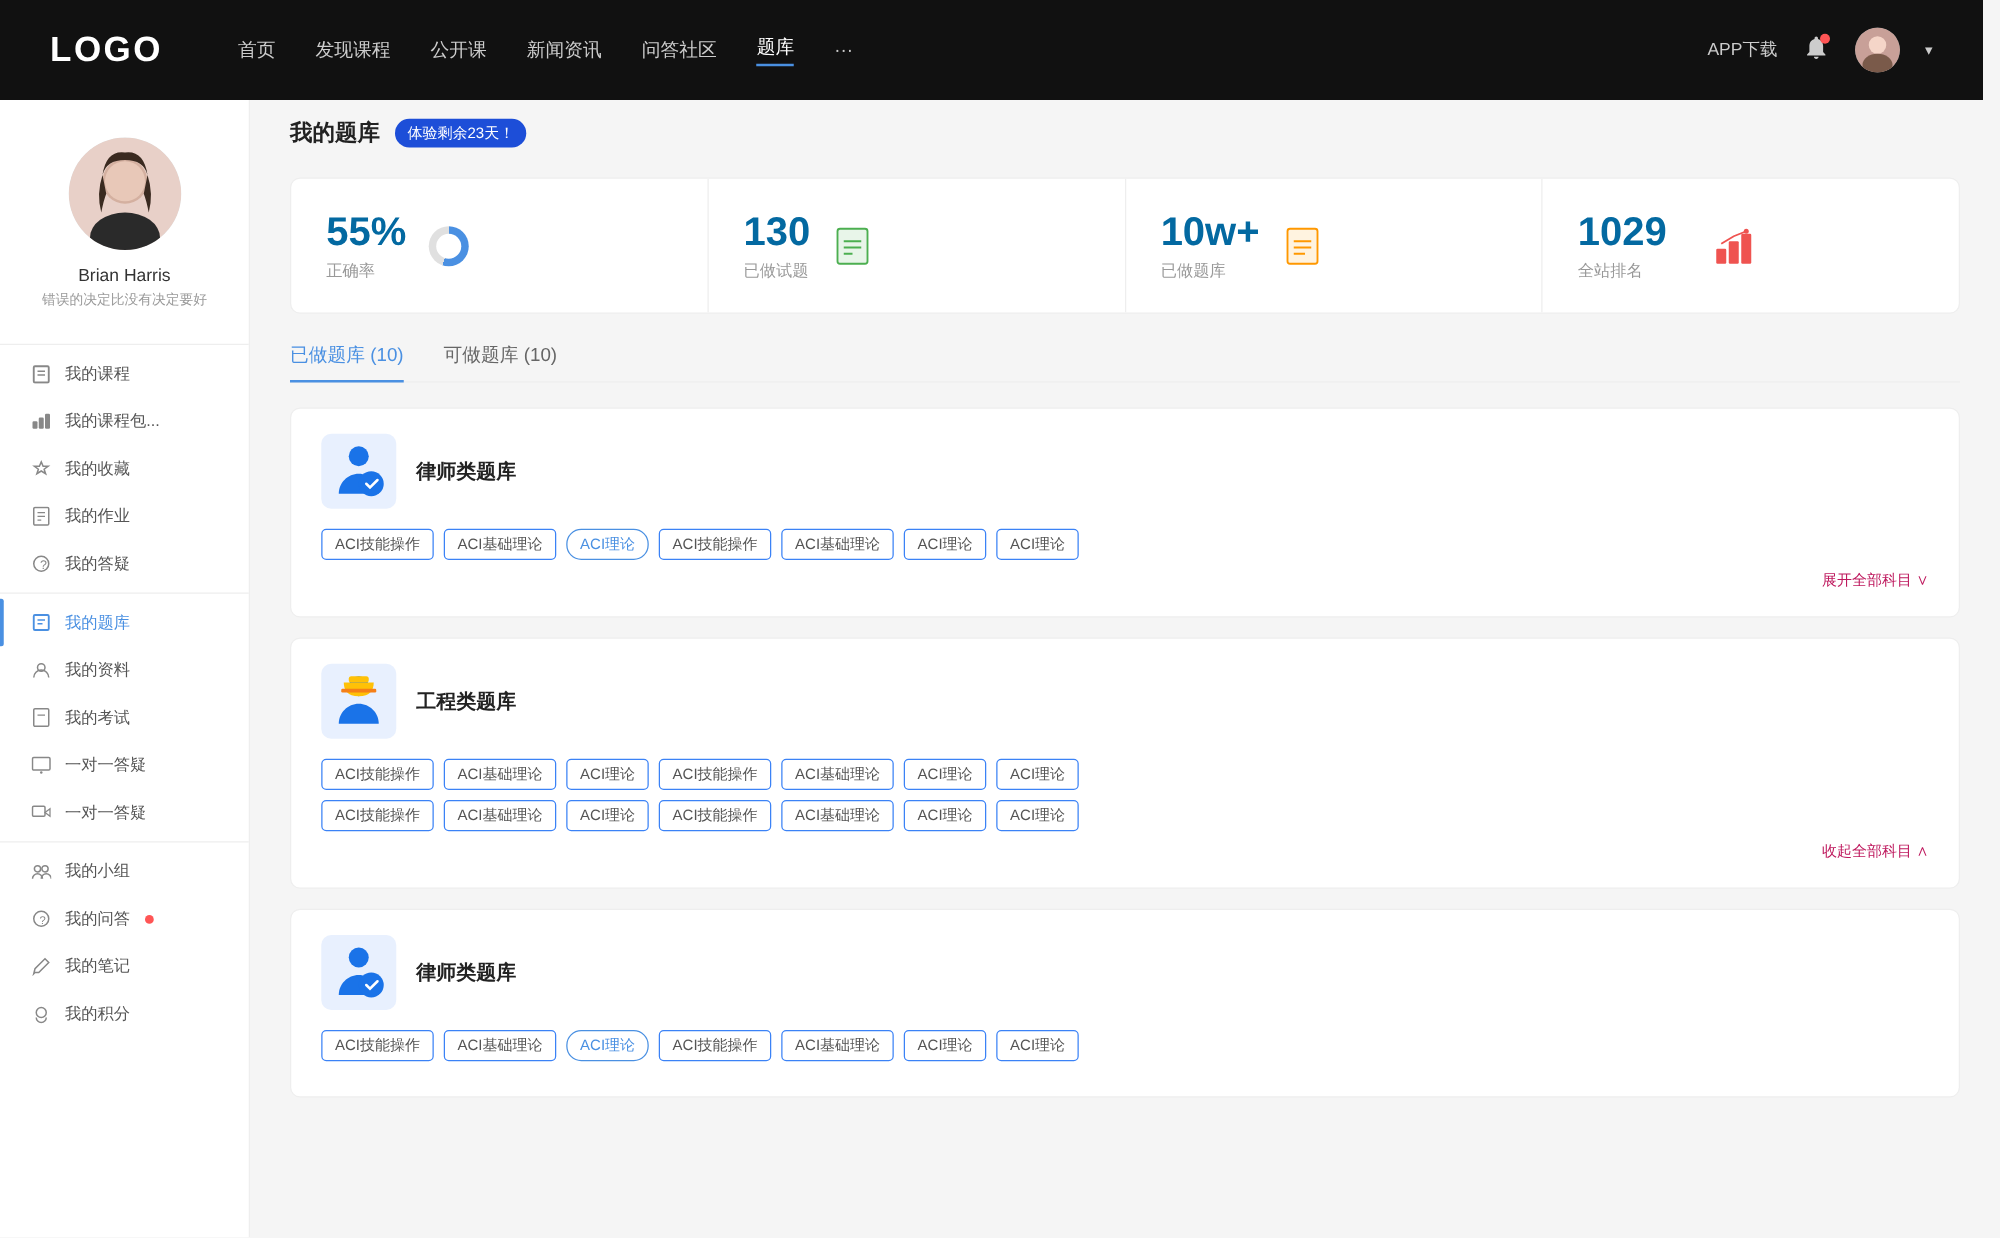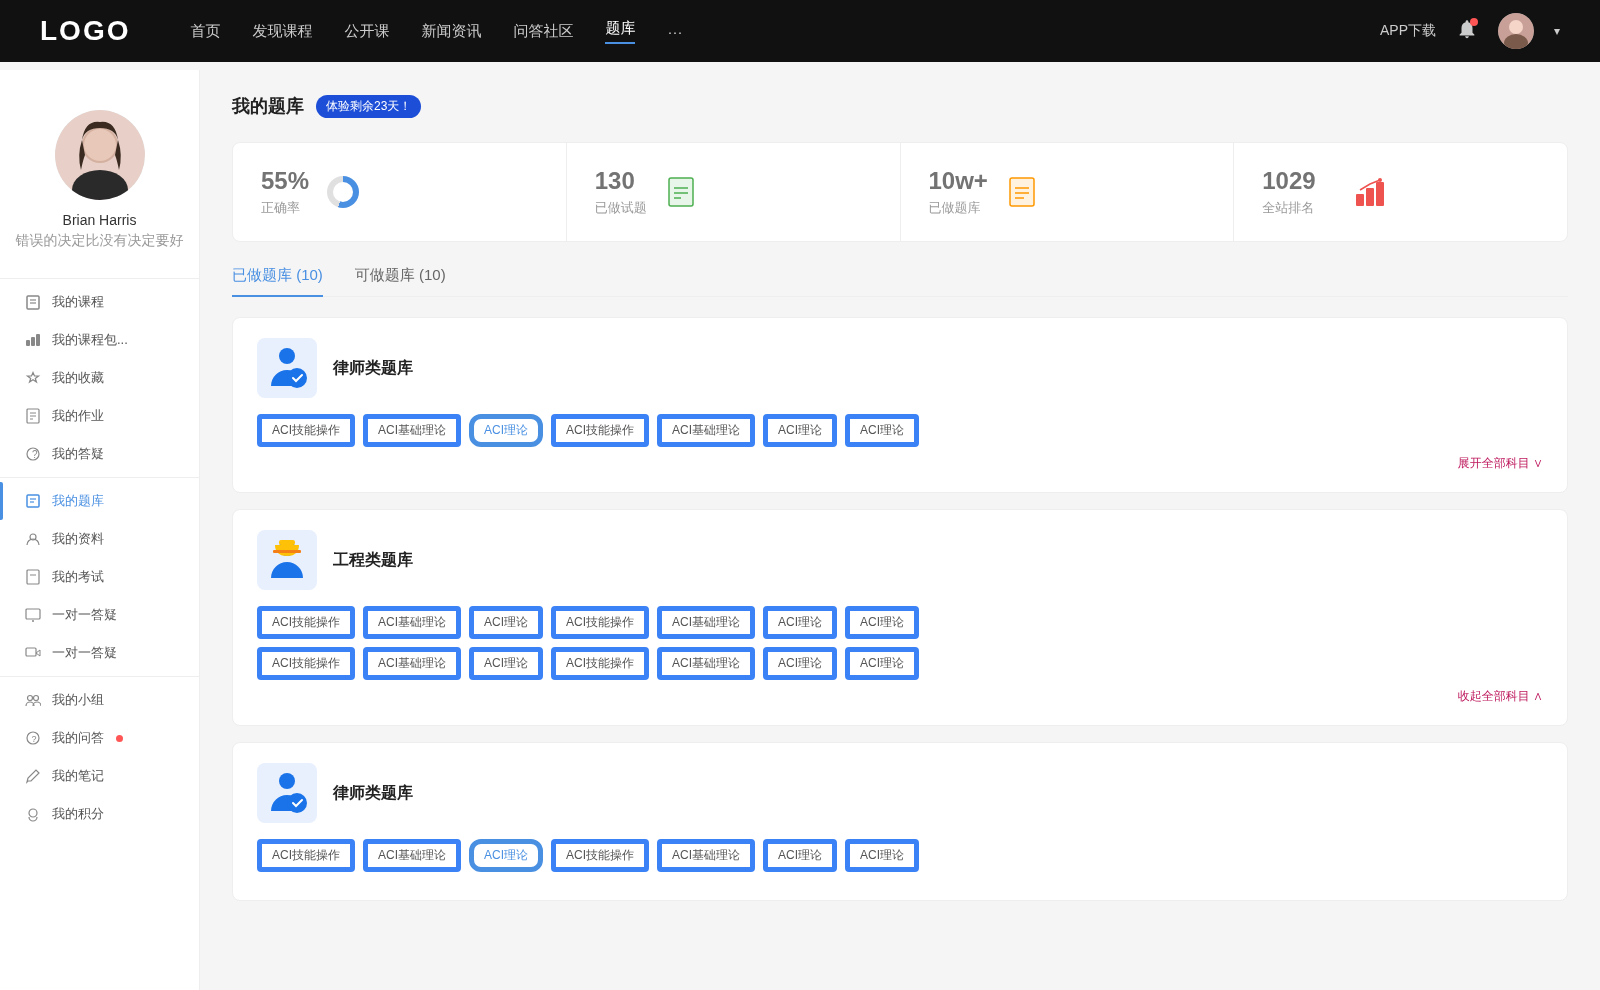--- a/index.html
+++ b/index.html
@@ -1,26 +1,26 @@
 <!DOCTYPE html>
 <html><head>
   <meta charset="utf-8">
   <style>
     * { box-sizing: border-box; margin: 0; padding: 0; }
     body { font-family: -apple-system, BlinkMacSystemFont, "PingFang SC", "Microsoft YaHei", sans-serif; background: #f5f5f5; color: #333; }
 
     
     .navbar {
       background: #111;
-      height: 62px;
+      height: 80px;
       display: flex;
       align-items: center;
       padding: 0 40px;
       position: fixed;
-      top: 0; left: 0; right: 0;
+      top: 0; left: 0; right: 14px;
       z-index: 100;
     }
     .nav-logo {
       font-size: 28px;
       font-weight: bold;
       color: #fff;
       margin-right: 60px;
       letter-spacing: 2px;
     }
     .nav-links {
@@ -101,21 +101,21 @@
       background: #e0e0e0;
       margin-bottom: 12px;
     }
     .sidebar-name {
       font-size: 14px;
       font-weight: 500;
       color: #333;
       margin-bottom: 4px;
     }
     .sidebar-slogan {
-      font-size: 14px;
+      font-size: 11px;
       color: #999;
       text-align: left;
     }
     .sidebar-divider {
       height: 1px;
       background: #eee;
       margin: 4px 0;
     }
     .sidebar-menu {
       padding: 0 0;
@@ -196,23 +196,23 @@
     .stat-card {
       flex: 1;
       padding: 24px 28px;
       border-right: 1px solid #eee;
       display: flex;
       align-items: center;
       gap: 16px;
     }
     .stat-card:last-child { border-right: none; gap: 36px; }
     .stat-number {
-      font-size: 24px;
+      font-size: 32px;
       font-weight: 700;
-      color: #737373;
+      color: #0369a1;
     }
     .stat-label {
       font-size: 13px;
       color: #999;
       margin-top: 4px;
     }
     .stat-icon {
       width: 36px; height: 36px;
       display: flex; align-items: center; justify-content: center;
       font-size: 24px;
@@ -269,21 +269,21 @@
     }
     .tags-row {
       display: flex;
       flex-wrap: wrap;
       gap: 8px;
       margin-bottom: 8px;
     }
     .tag {
       font-size: 12px;
       color: #555;
-      border: 5px solid #3b82f6;
+      border: 1px solid #3b82f6;
       border-radius: 4px;
       padding: 3px 10px;
       cursor: pointer;
       white-space: nowrap;
     }
     .tag.active {
       color: #4a90e2;
       border-color: #4a90e2;
       border-radius: 12px;
     }

